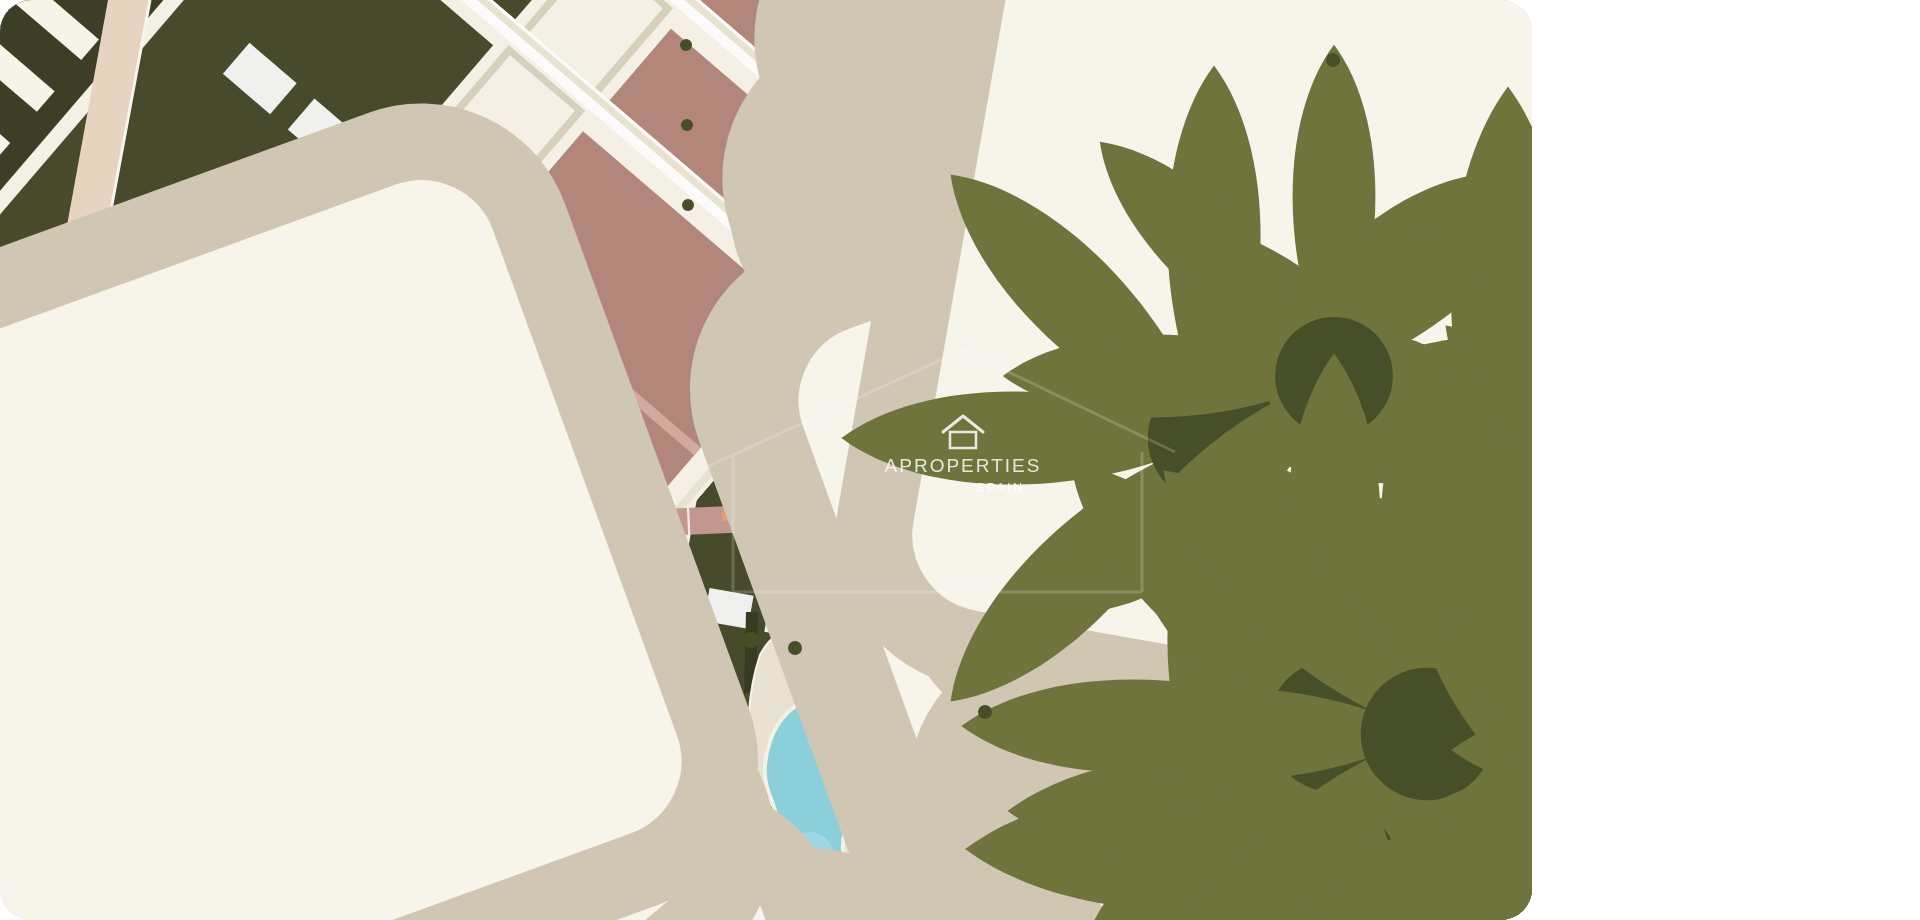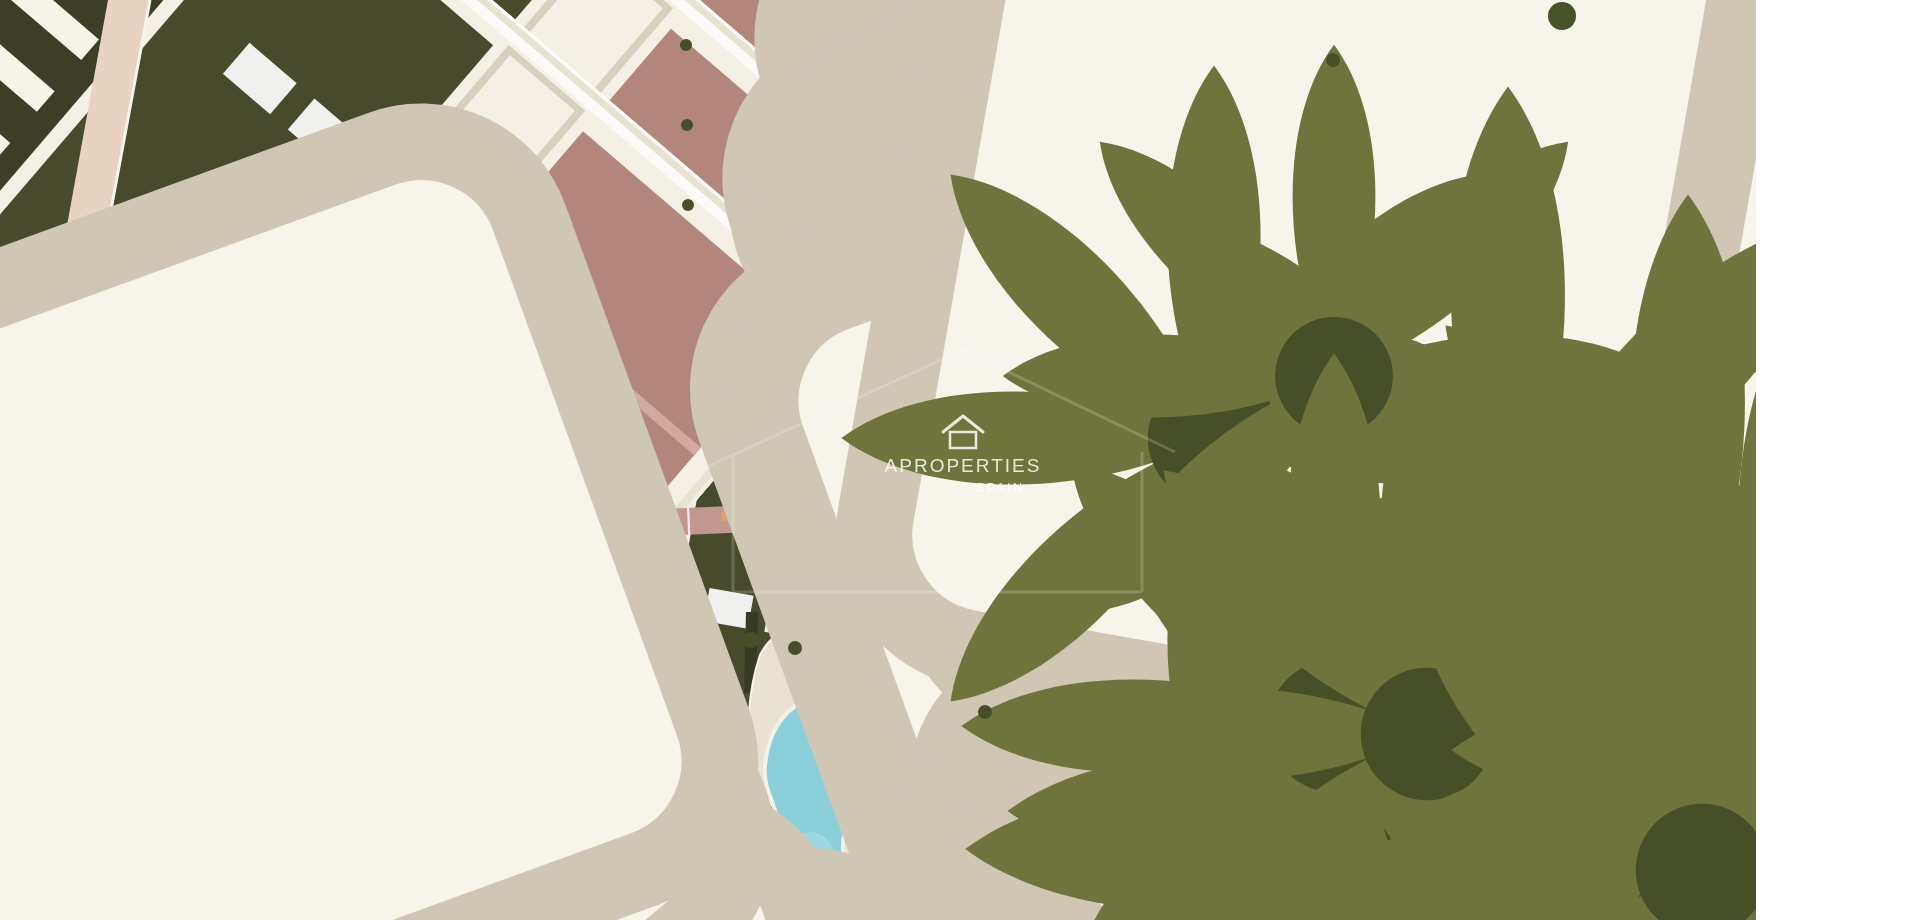--- a/index.html
+++ b/index.html
@@ -1,17 +1,17 @@
 <!DOCTYPE html>
 <html style="--background: #ffffff; --paving: #e9e2d2; --roadOuter: #e8d3c1; --roadEdge: #f8f5ee; --lawn: #474b2b; --lawnDeep: #373b22; --lawnBright: #5d6233; --hedgeBright: #a6bd55; --hedgeCream: #e3e6ad; --hedgeYellow: #b6bb4d; --pool: #8bcfda; --poolLight: #bce5ea; --poolDeep: #5fbccd; --poolRim: #f3f0e5; --building: #f4f0e5; --buildingLine: #d7d0bd; --stair: #3c3f26; --stairStripe: #f6f3e9; --paver: #c6aa9c; --patio: #c2988e; --terrace: #b2867a; --terraceLine: #d9b3a6; --lounger: #e2a072; --sand: #dda272; --sandLight: #ecc9a2; --palm: #6f743d; --palmDark: #474f28; --tennis: #515435; --tennisPad: #3a3d24; --courtLine: #ffffff; --watermark: #ffffff;"><head>
 <meta charset="utf-8">
 <style>
   html,body{margin:0;padding:0;background:#fff;}
-  .stage{position:relative;width:1756px;height:920px;overflow:hidden;background:var(--background,#fff);
-         font-family:"Liberation Sans", sans-serif;}
+  .stage{position:relative;width:1532px;height:920px;overflow:hidden;background:var(--background,#fff);
+         font-family:"Liberation Sans", sans-serif;border-radius:32px;}
   svg{display:block}
   .f-paving{fill:var(--paving)}
   .f-roadOuter{fill:var(--roadOuter)}
   .f-lawn{fill:var(--lawn)}
   .f-lawnDeep{fill:var(--lawnDeep)}
   .f-lawnBright{fill:var(--lawnBright)}
   .f-hedgeBright{fill:var(--hedgeBright)}
   .f-hedgeCream{fill:var(--hedgeCream)}
   .f-hedgeYellow{fill:var(--hedgeYellow)}
   .f-pool{fill:var(--pool)}

